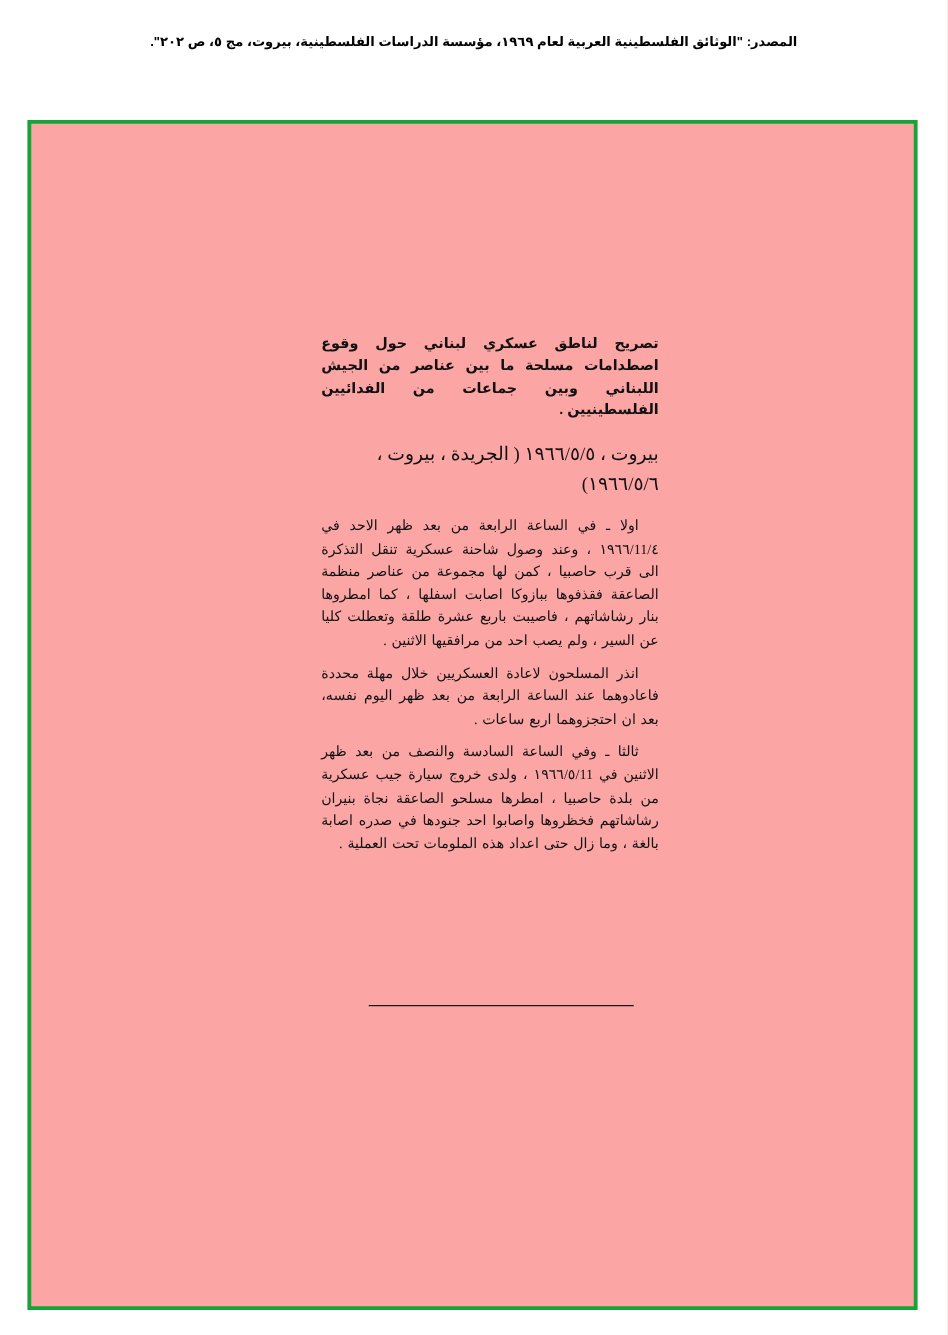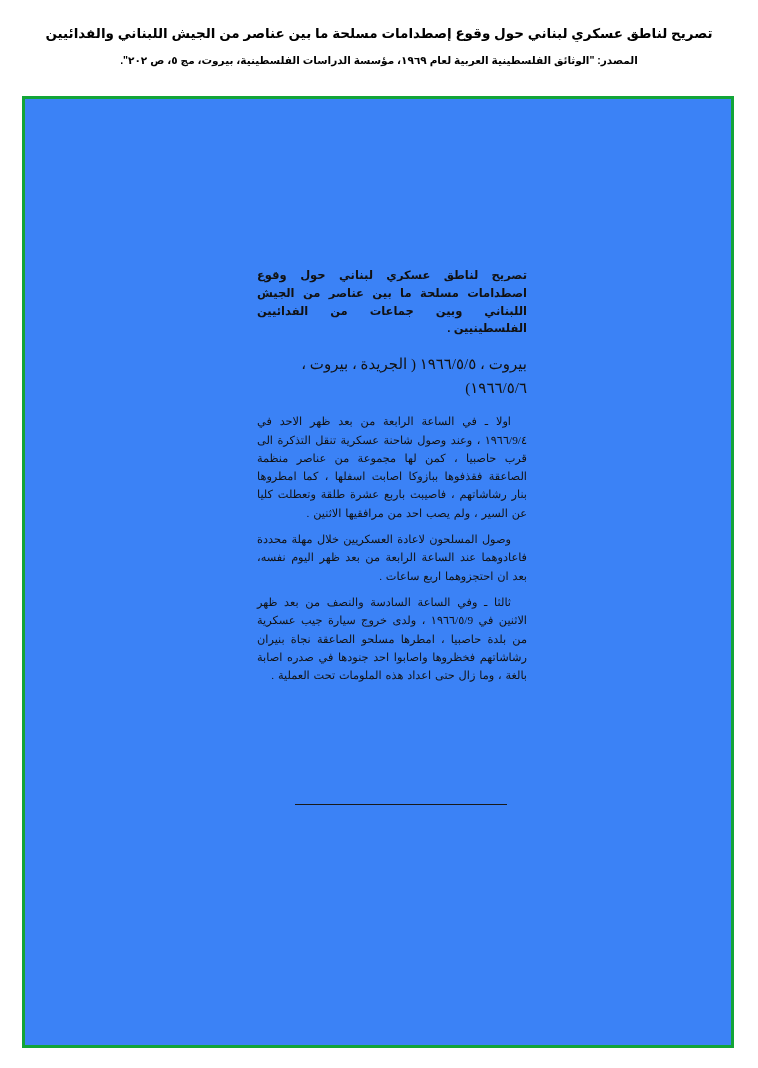--- a/index.html
+++ b/index.html
@@ -41,21 +41,21 @@
   }
 
   
   .scan-frame {
     position: absolute;
     left: 22px;
     top: 96px;
     width: 712px;
     height: 952px;
     border: 3px solid #13a538;
-    background: #3b82f6;
+    background: #fca5a5;
     box-sizing: border-box;
   }
 
   
   .scan-body {
     position: absolute;
     right: 204px;
     top: 168px;
     width: 270px;
     direction: rtl;
@@ -107,28 +107,27 @@
     top: 705px;
     width: 212px;
     height: 0;
     border-top: 1.5px solid #1a1a1a;
   }
 </style>
 </head>
 <body>
 
 <div class="page-header">
-  <div class="doc-title">تصريح لناطق عسكري لبناني حول وقوع إصطدامات مسلحة ما بين عناصر من الجيش اللبناني والفدائيين</div>
   <div class="doc-source">المصدر: "الوثائق الفلسطينية العربية لعام ١٩٦٩، مؤسسة الدراسات الفلسطينية، بيروت، مج ٥، ص ٢٠٢".</div>
 </div>
 
 <div class="scan-frame">
 
   <div class="scan-body">
     <div class="heading">تصريح لناطق عسكري لبناني حول وقوع اصطدامات مسلحة ما بين عناصر من الجيش اللبناني وبين جماعات من الفدائيين الفلسطينيين .</div>
     <div class="dateline">بيروت ، ١٩٦٦/٥/٥ ( الجريدة ، بيروت ، ١٩٦٦/٥/٦)</div>
-    <p class="para">اولا ـ في الساعة الرابعة من بعد ظهر الاحد في ١٩٦٦/9/٤ ، وعند وصول شاحنة عسكرية تنقل التذكرة الى قرب حاصبيا ، كمن لها مجموعة من عناصر منظمة الصاعقة فقذفوها ببازوكا اصابت اسفلها ، كما امطروها بنار رشاشاتهم ، فاصيبت باربع عشرة طلقة وتعطلت كليا عن السير ، ولم يصب احد من مرافقيها الاثنين .</p>
-    <p class="para spaced">وصول المسلحون لاعادة العسكريين خلال مهلة محددة فاعادوهما عند الساعة الرابعة من بعد ظهر اليوم نفسه، بعد ان احتجزوهما اربع ساعات .</p>
-    <p class="para spaced">ثالثا ـ وفي الساعة السادسة والنصف من بعد ظهر الاثنين في ١٩٦٦/٥/9 ، ولدى خروج سيارة جيب عسكرية من بلدة حاصبيا ، امطرها مسلحو الصاعقة نجاة بنيران رشاشاتهم فخظروها واصابوا احد جنودها في صدره اصابة بالغة ، وما زال حتى اعداد هذه الملومات تحت العملية .</p>
+    <p class="para">اولا ـ في الساعة الرابعة من بعد ظهر الاحد في ١٩٦٦/11/٤ ، وعند وصول شاحنة عسكرية تنقل التذكرة الى قرب حاصبيا ، كمن لها مجموعة من عناصر منظمة الصاعقة فقذفوها ببازوكا اصابت اسفلها ، كما امطروها بنار رشاشاتهم ، فاصيبت باربع عشرة طلقة وتعطلت كليا عن السير ، ولم يصب احد من مرافقيها الاثنين .</p>
+    <p class="para spaced">انذر المسلحون لاعادة العسكريين خلال مهلة محددة فاعادوهما عند الساعة الرابعة من بعد ظهر اليوم نفسه، بعد ان احتجزوهما اربع ساعات .</p>
+    <p class="para spaced">ثالثا ـ وفي الساعة السادسة والنصف من بعد ظهر الاثنين في ١٩٦٦/٥/11 ، ولدى خروج سيارة جيب عسكرية من بلدة حاصبيا ، امطرها مسلحو الصاعقة نجاة بنيران رشاشاتهم فخظروها واصابوا احد جنودها في صدره اصابة بالغة ، وما زال حتى اعداد هذه الملومات تحت العملية .</p>
   </div>
 
   <div class="scan-rule"></div>
 </div>
 
 </body></html>

